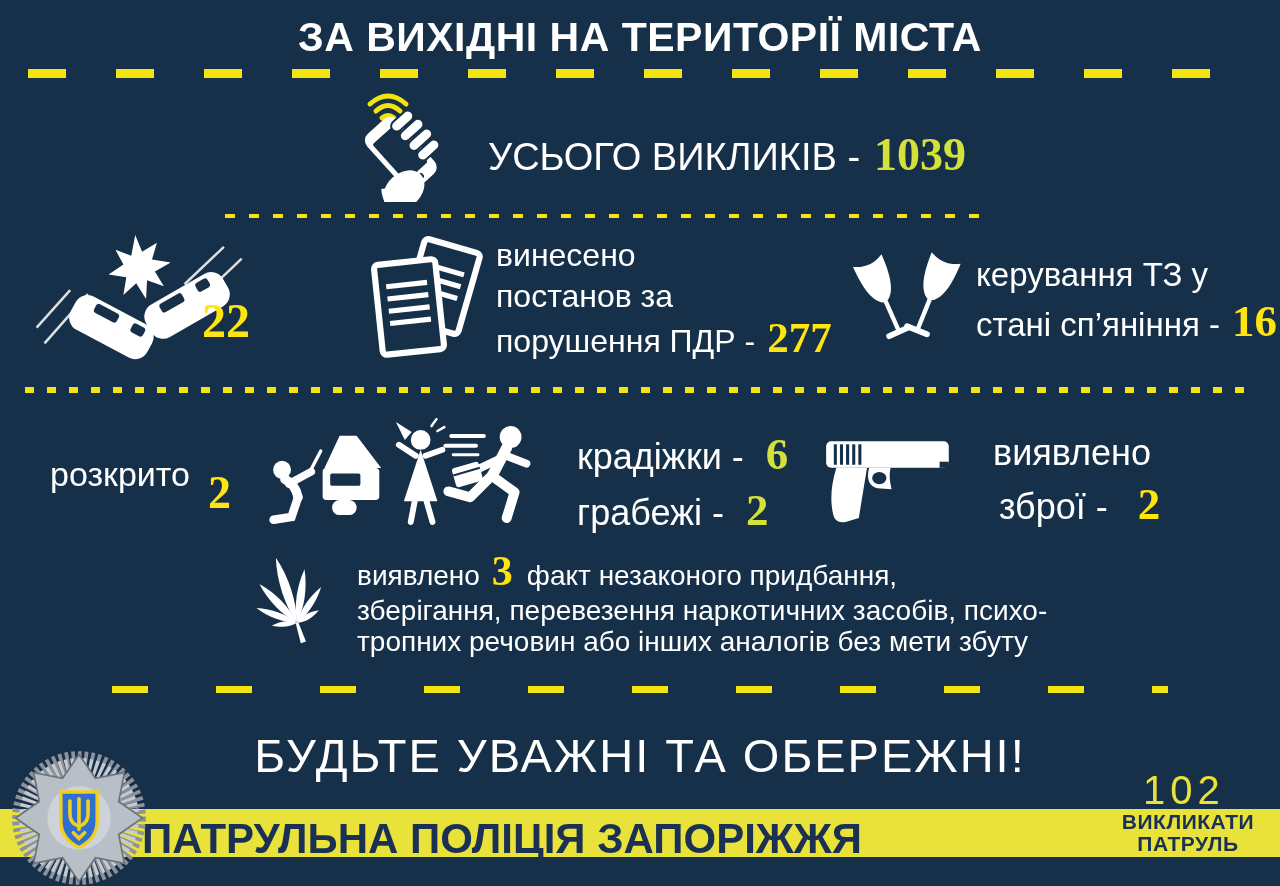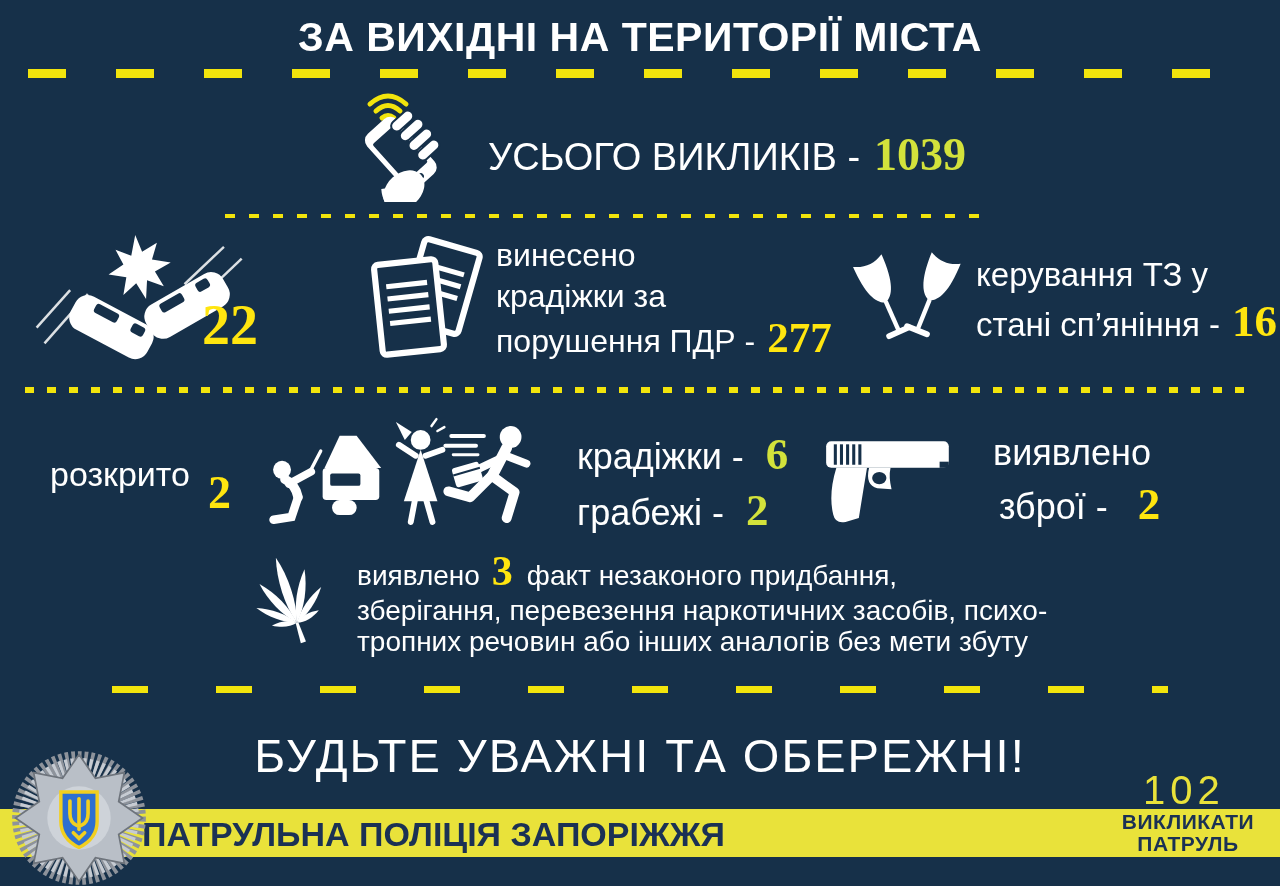--- a/index.html
+++ b/index.html
@@ -25,40 +25,40 @@
     background:repeating-linear-gradient(90deg,var(--dash) 0 9px,transparent 9px 22px);}
   #dash-bottom{top:686px;left:112px;width:1056px;height:7px;
     background:repeating-linear-gradient(90deg,var(--dash) 0 36px,transparent 36px 104px);}
   #title{top:14px;left:0;width:100%;text-align:center;font-size:41px;font-weight:700;letter-spacing:0.5px;}
   .row{display:flex;align-items:baseline;}
   .num{font-family:"Liberation Serif",serif;font-weight:700;}
   .ny{color:var(--numy);} .nl{color:var(--numl);}
   #calls-line{top:128px;left:488px;font-size:38px;}
   #calls-line .num{font-size:46px;margin-left:14px;}
   #dtp-line{top:293px;left:192px;font-size:42px;}
-  #dtp-line .num{font-size:56px;margin-left:10px;}
+  #dtp-line .num{font-size:48px;margin-left:10px;}
   #resolutions{top:235px;left:496px;font-size:32px;line-height:41px;}
   #resolutions .num{font-size:43px;margin-left:12px;}
   #drunk{top:252px;left:976px;font-size:33px;line-height:46px;}
   #drunk .num{font-size:45px;margin-left:12px;}
   #cartheft-text{top:452px;left:50px;font-size:34px;line-height:44px;}
   #cartheft-num{top:466px;left:208px;font-size:46px;}
   #thefts-line{top:428px;left:577px;font-size:36px;}
   #thefts-line .num{font-size:45px;margin-left:22px;}
   #robberies-line{top:484px;left:577px;font-size:36px;}
   #robberies-line .num{font-size:45px;margin-left:22px;}
   #weapons-line1{top:432px;left:993px;font-size:36px;}
   #weapons-line2{top:478px;left:999px;font-size:36px;gap:16px;}
   #weapons-line2 .num{font-size:45px;margin-left:14px;}
   #drugs-text{top:556px;left:357px;width:740px;font-size:28px;line-height:31px;}
   #drugs-line1{display:flex;align-items:baseline;margin-bottom:4px;}
   #drugs-line1 .num{font-size:42px;margin:0 14px 0 12px;}
   #warning{top:728px;left:0;width:100%;text-align:center;font-size:47px;font-weight:400;letter-spacing:2px;}
   #band{top:809px;left:0;width:1280px;height:48px;background:var(--band);}
-  #banner-text{top:815px;left:142px;font-size:34px;font-weight:700;color:var(--bandtext);}
+  #banner-text{top:815px;left:142px;font-size:42px;font-weight:700;color:var(--bandtext);}
   #phone102{top:768px;left:1143px;font-size:40px;letter-spacing:5px;color:var(--band);}
   #call-patrol{top:811px;left:1118px;width:140px;text-align:center;font-size:21px;line-height:22px;
     font-weight:700;color:var(--bandtext);letter-spacing:0.5px;}
   svg{display:block;}
 </style>
 </head>
 <body>
 
 <div id="poster">
 
@@ -135,21 +135,21 @@
           <line x1="22" y1="52" x2="62" y2="52"></line>
             <line x1="22" y1="64" x2="62" y2="64"></line>
           <line x1="22" y1="76" x2="62" y2="76"></line>
             <line x1="22" y1="88" x2="62" y2="88"></line>
         </g>
       </g>
     </svg>
   </div>
   <div id="resolutions" class="abs">
     <div>винесено</div>
-    <div>крадіжки за</div>
+    <div>постанов за</div>
     <div class="row">
       <span>порушення ПДР -</span>
       <span class="num ny">277</span>
     </div>
   </div>
 
   <div class="abs" style="top:245px;left:852px;">
     <svg width="112" height="125" viewBox="0 0 115 125">
       <g transform="rotate(-24 36 60)" fill="#fff">
         <path d="M20,10 C20,42 27,54 36,57 C45,54 52,42 52,10 C41,16 31,16 20,10 Z"></path>

